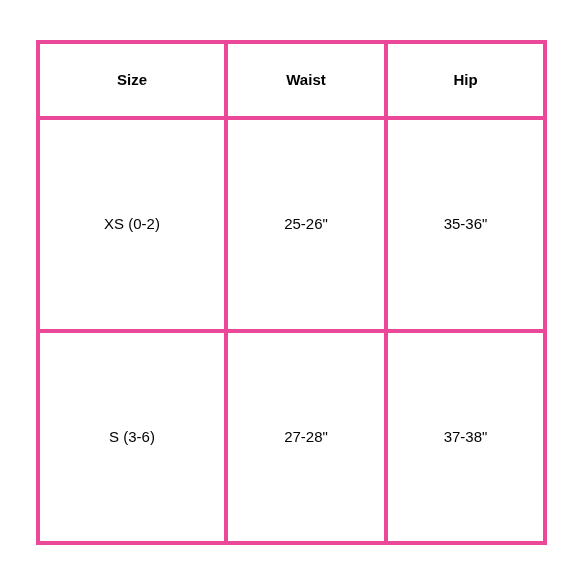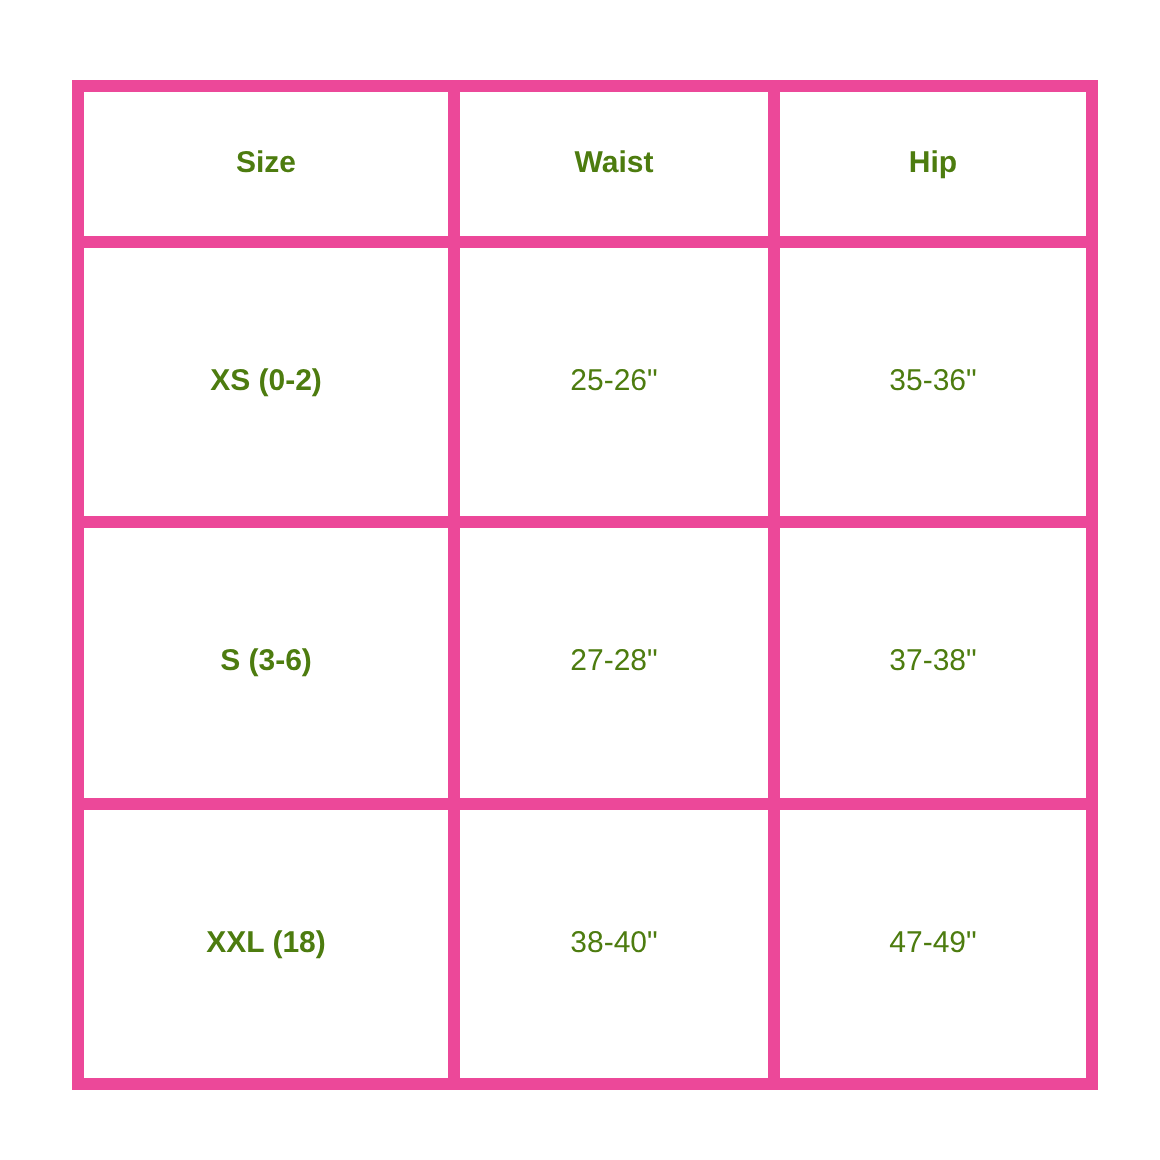--- a/index.html
+++ b/index.html
@@ -29,37 +29,37 @@
     table-layout: fixed;
     background: #ffffff;
   }
 
   table.size-chart col.col-size  { width: 188px; }
   table.size-chart col.col-waist { width: 160px; }
   table.size-chart col.col-hip   { width: 159px; }
 
   table.size-chart th,
   table.size-chart td {
-    border: 6px solid #ec4899;
+    border: 4px solid #ec4899;
     text-align: center;
     vertical-align: middle;
     height: 72px;
     padding: 0 4px;
-    color: #4d7c0f;
+    color: #000000;
     font-size: 15px;
     line-height: 1.2;
   }
 
   table.size-chart th {
     font-weight: bold;
     font-size: 15px;
   }
 
   table.size-chart td.cell-size {
-    font-weight: bold;
+    font-weight: normal;
     border-radius: 18px;
   }
 
   table.size-chart td.cell-measure {
     font-weight: normal;
   }
 </style>
 </head>
 <body>
 
@@ -81,20 +81,15 @@
       <tr>
         <td class="cell-size">XS (0-2)</td>
         <td class="cell-measure">25-26"</td>
         <td class="cell-measure">35-36"</td>
       </tr>
       <tr>
         <td class="cell-size">S (3-6)</td>
         <td class="cell-measure">27-28"</td>
         <td class="cell-measure">37-38"</td>
       </tr>
-      <tr>
-        <td class="cell-size">XXL (18)</td>
-        <td class="cell-measure">38-40"</td>
-        <td class="cell-measure">47-49"</td>
-      </tr>
     </tbody>
   </table>
 </div>
 
 </body></html>

